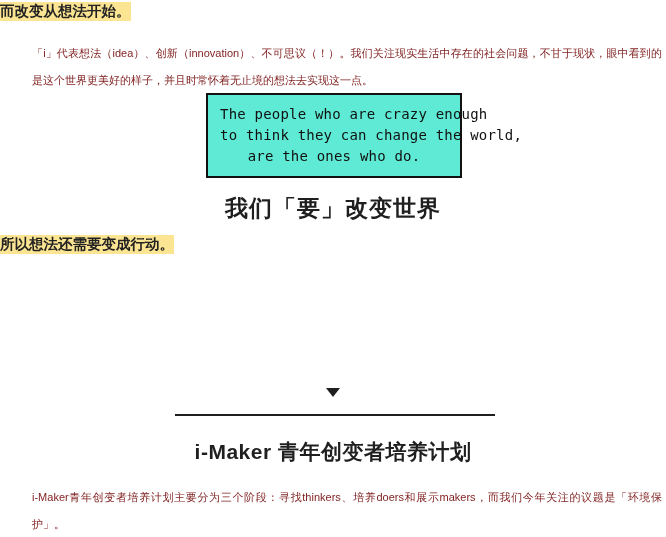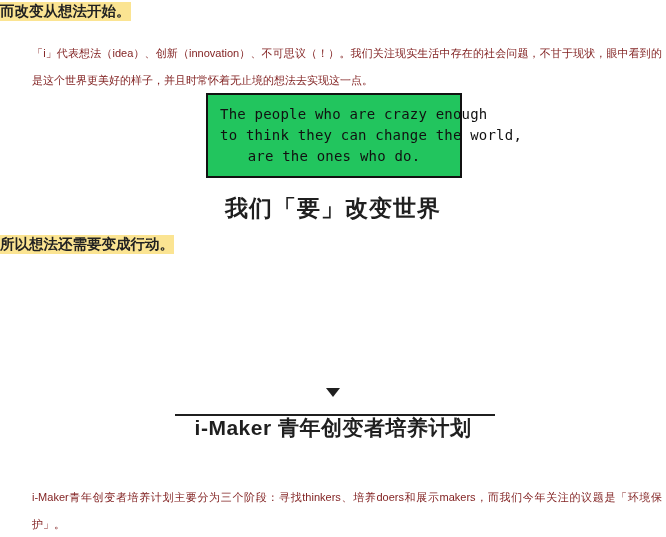--- a/index.html
+++ b/index.html
@@ -50,21 +50,21 @@
     text-align: justify;
   }
   .p1 { position: absolute; left: 18px; top: 26px; width: 630px; }
   .p2 { position: absolute; left: 18px; top: 258px; width: 630px; }
   .p3 { position: absolute; left: 18px; top: 470px; width: 630px; }
 
   
   .quote-box {
     position: absolute;
     border: 2px solid #111111;
-    background: #22c55e;
+    background: #5eead4;
     box-sizing: border-box;
     text-align: center;
     font-family: "DejaVu Sans Mono", monospace;
     font-size: 14px;
     line-height: 21px;
     color: #111111;
     letter-spacing: 0.2px;
     padding: 9px 12px;
   }
   .quote-inner {
@@ -79,21 +79,21 @@
     position: absolute;
     width: 630px;
     left: 18px;
     text-align: center;
     font-size: 23px;
     font-weight: bold;
     color: #1f1f1f;
     letter-spacing: 1px;
   }
   #heading-1 { top: 193px; }
-  #heading-2 { top: 414px; font-size: 21px; letter-spacing: 0.5px; }
+  #heading-2 { top: 438px; font-size: 21px; letter-spacing: 0.5px; }
 
   
   .arrow-down {
     position: absolute;
     left: 50%;
     top: 388px;
     transform: translateX(-50%);
     width: 0;
     height: 0;
     border-left: 7px solid transparent;

